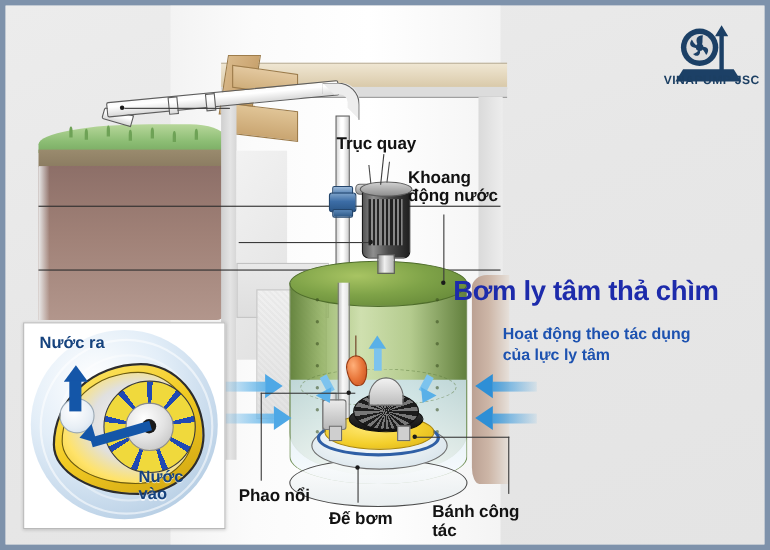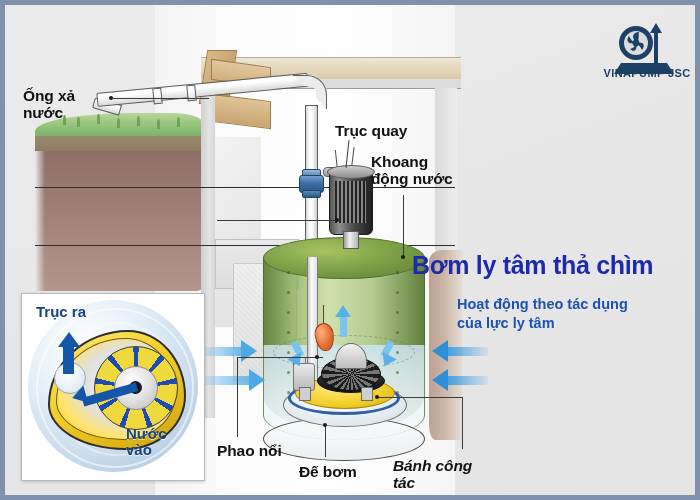--- a/index.html
+++ b/index.html
@@ -640,28 +640,26 @@
   <div class="abs leader" style="left:232px; top:352px; width:1px; height:80px;"></div>
   <div class="abs leader-dot" style="position:absolute; left:310px; top:350px;"></div>
 
   <div class="abs leader" style="left:320px; top:420px; width:1px; height:32px;"></div>
   <div class="abs leader-dot" style="position:absolute; left:318px; top:418px;"></div>
 
   <div class="abs leader" style="left:372px; top:392px; width:86px; height:1px;"></div>
   <div class="abs leader" style="left:457px; top:392px; width:1px; height:52px;"></div>
   <div class="abs leader-dot" style="position:absolute; left:370px; top:390px;"></div>
 
-  <div class="abs label noselect" style="left:18px;  top:82px;">Ống xả
-nước</div>
-  <div class="abs label noselect" style="left:330px; top:117px;">Trục quay</div>
+  <div class="abs label noselect" style="left:301px; top:117px;">Trục quay</div>
   <div class="abs label noselect" style="left:366px; top:148px;">Khoang
 động nước</div>
   <div class="abs label noselect" style="left:212px; top:437px;">Phao nổi</div>
   <div class="abs label noselect" style="left:294px; top:458px;">Đế bơm</div>
-  <div class="abs label noselect" style="left:388px; top:452px;font-style:italic;">Bánh công
+  <div class="abs label noselect" style="left:388px; top:452px;">Bánh công
 tác</div>
 
   <div class="abs subhead noselect">Hoạt động theo tác dụng
 của lực ly tâm</div>
   <div class="abs headline noselect">Bơm ly tâm thả chìm</div>
 
   <div class="abs inset">
     <div class="abs inset-sphere"></div>
     <div class="abs inset-swirl" style="left:14px; top:14px; width:154px; height:156px; border-color:rgba(255,255,255,.55);"></div>
     <div class="abs inset-swirl" style="left:30px; top:28px; width:126px; height:130px; border-color:rgba(255,255,255,.4);"></div>
@@ -671,21 +669,21 @@
     <div class="abs impeller-disc"></div>
     <div class="abs impeller-center"></div>
     <div class="abs impeller-bore"></div>
     <div class="abs suction-eye"></div>
 
     <div class="abs ins-arrow-up"></div>
     <div class="abs ins-arrow-up-stem"></div>
     <div class="abs ins-arrow-diag"></div>
     <div class="abs ins-arrow-diag-head"></div>
 
-    <div class="abs ins-label noselect" style="left:14px; top:10px;">Trục ra</div>
+    <div class="abs ins-label noselect" style="left:14px; top:10px;">Nước ra</div>
     <div class="abs ins-label noselect" style="left:104px; top:132px;">Nước
 vào</div>
   </div>
 
   <div class="abs logo-wrap">
     <svg width="74" height="64" viewBox="0 0 74 64">
       <g fill="#1c4066">
         <circle cx="27" cy="24" r="17"></circle>
         <path d="M45 46 L45 14 L41 14 L47 4 L53 14 L49 14 L49 46 Z"></path>
         <path d="M12 44 h46 l7 11 h-60 z"></path>

